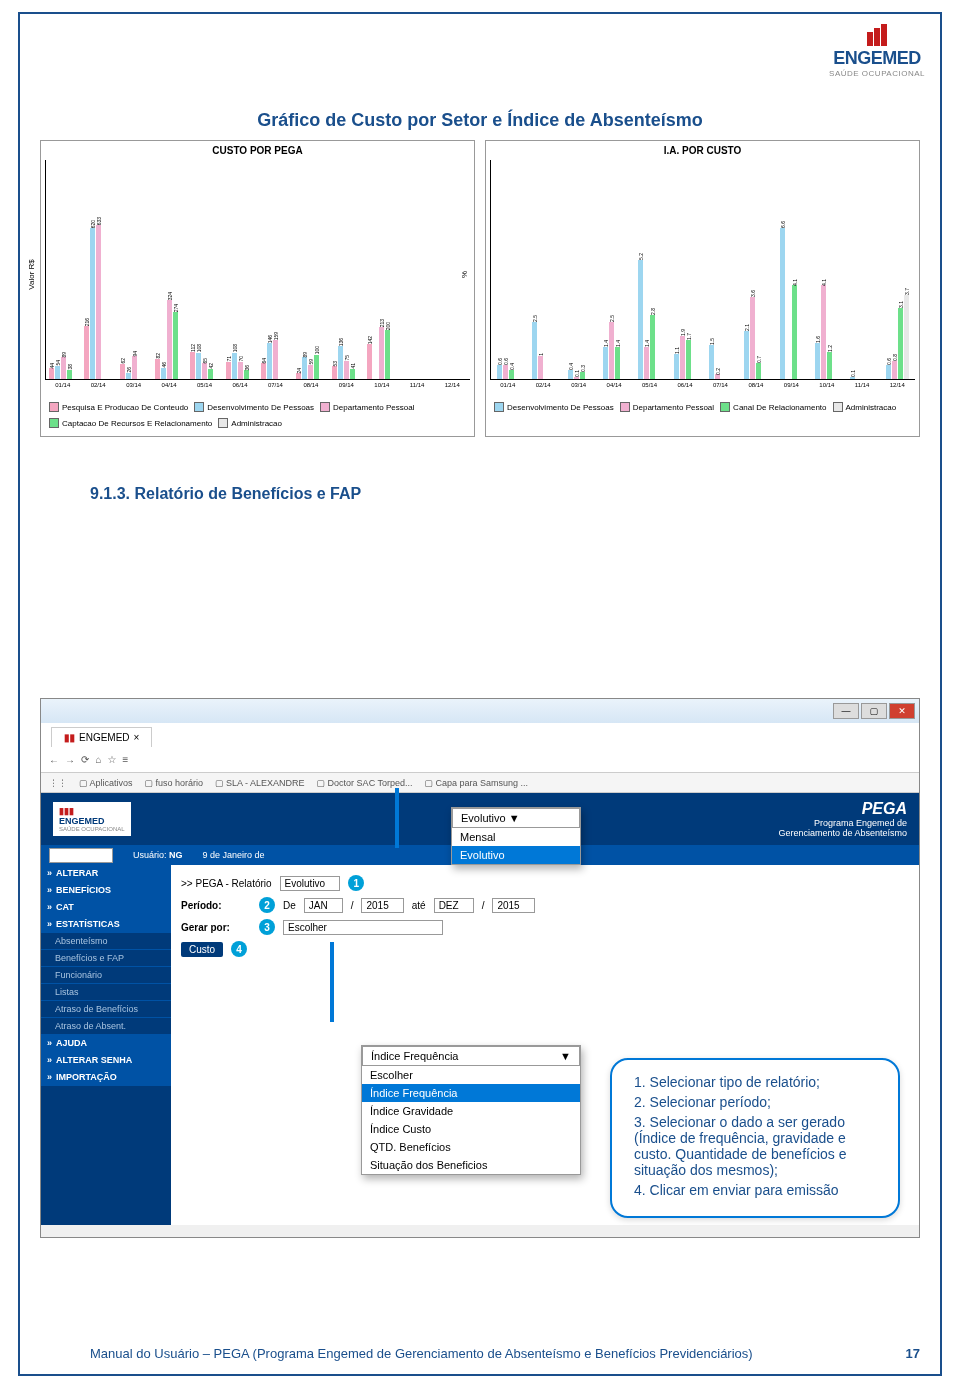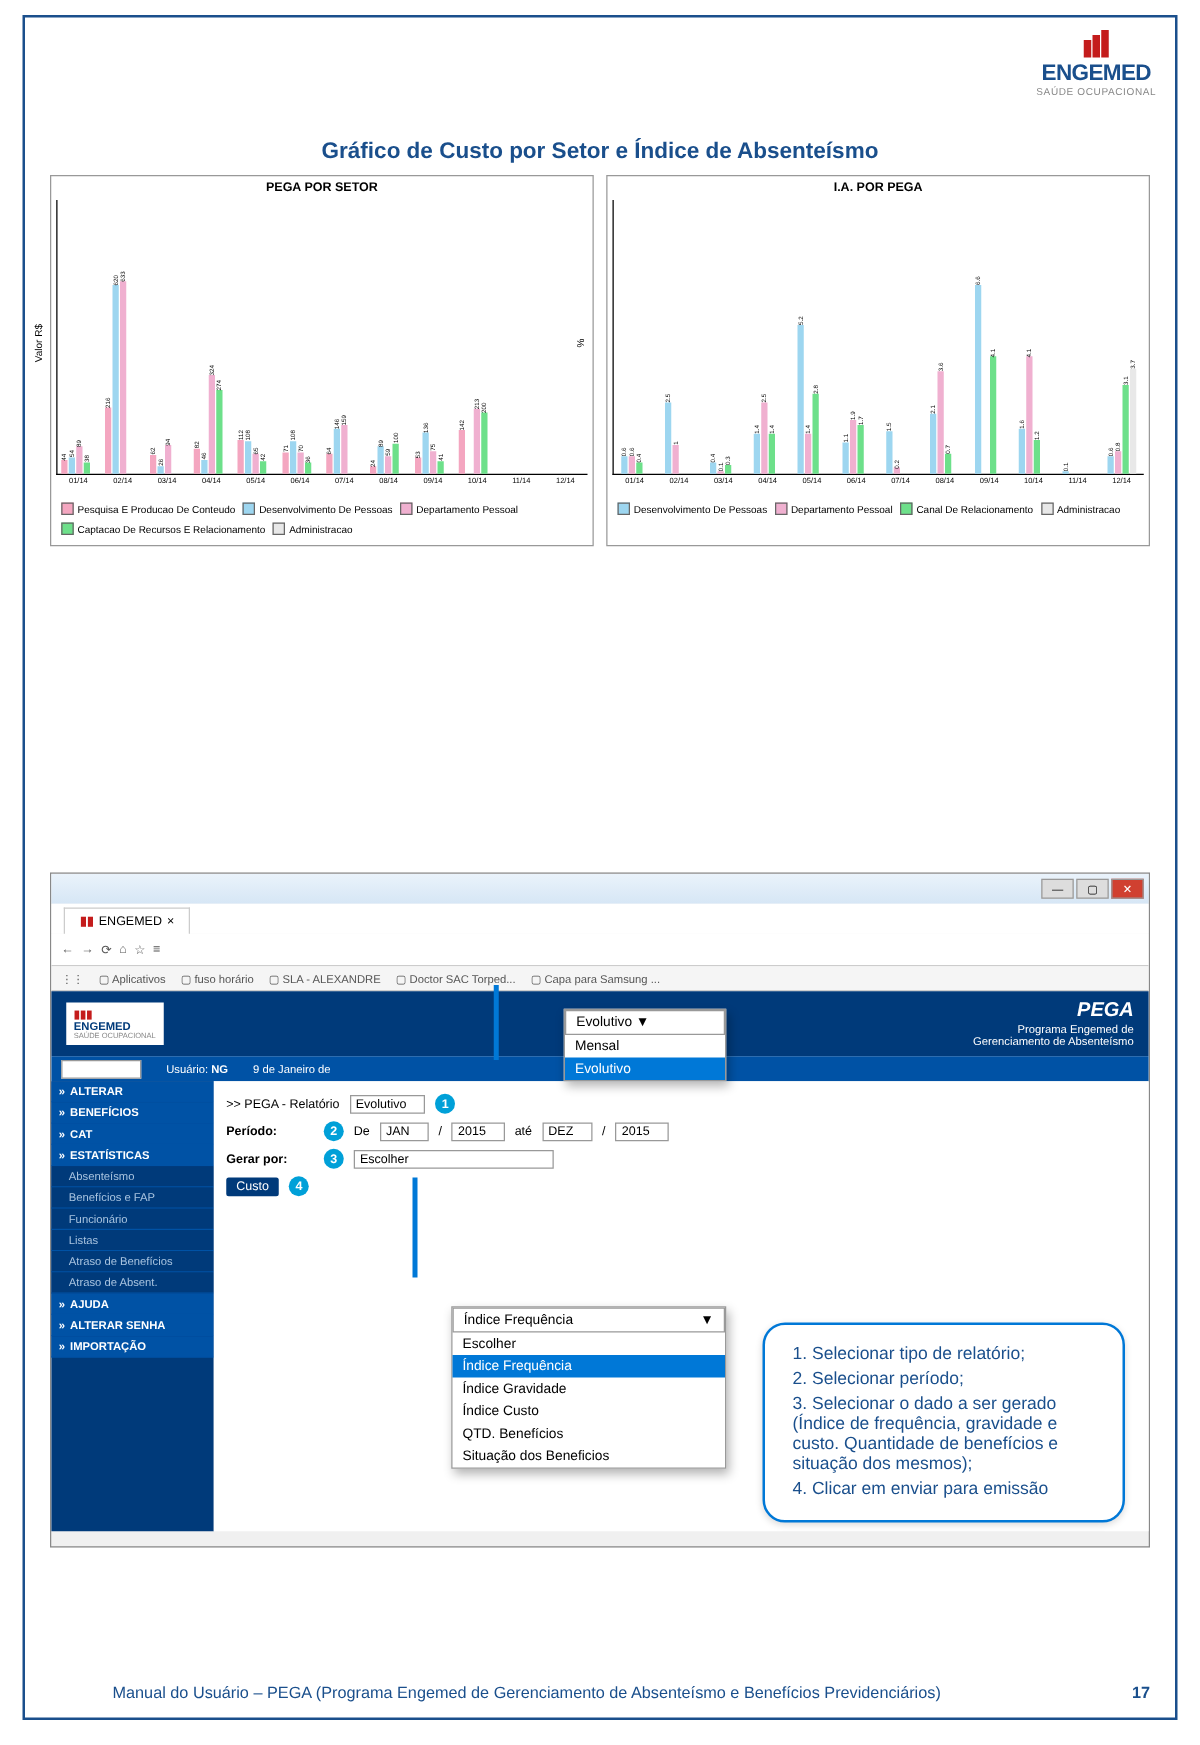--- a/index.html
+++ b/index.html
@@ -76,21 +76,21 @@
       <span></span>
     </div>
   <div class="logo-text">ENGEMED</div>
   <div class="logo-sub">SAÚDE OCUPACIONAL</div>
 </div>
 
 <h2 class="section-title">Gráfico de Custo por Setor e Índice de Absenteísmo</h2>
 
 <div class="charts-row">
   <div class="chart-box">
-    <div class="chart-title">PEGA POR SETOR</div>
+    <div class="chart-title">CUSTO POR PEGA</div>
     <div class="chart-area" id="chart0">
         <span class="y-axis-label">Valor R$</span>
         <div class="bar-group">
           <div class="bar" style="height: 4.88889%; background: rgb(244, 166, 192);">
             <span class="bar-label">44</span>
           </div>
           <div class="bar" style="height: 6%; background: rgb(157, 214, 240);">
             <span class="bar-label">54</span>
           </div>
           <div class="bar" style="height: 9.88889%; background: rgb(240, 176, 208);">
@@ -274,21 +274,21 @@
           <span class="legend-sw" style="background: rgb(109, 224, 138);"></span>
           <span>Captacao De Recursos E Relacionamento</span>
         </div>
         <div class="legend-item">
           <span class="legend-sw" style="background: rgb(232, 232, 232);"></span>
           <span>Administracao</span>
         </div>
       </div>
   </div>
   <div class="chart-box">
-    <div class="chart-title">I.A. POR PEGA</div>
+    <div class="chart-title">I.A. POR CUSTO</div>
     <div class="chart-area" id="chart1">
         <span class="y-axis-label">%</span>
         <div class="bar-group">
           <div class="bar" style="height: 6.25%; background: rgb(157, 214, 240);">
             <span class="bar-label">0.6</span>
           </div>
           <div class="bar" style="height: 6.25%; background: rgb(240, 176, 208);">
             <span class="bar-label">0.6</span>
           </div>
           <div class="bar" style="height: 4.16667%; background: rgb(109, 224, 138);">
@@ -450,20 +450,21 @@
         </div>
         <div class="legend-item">
           <span class="legend-sw" style="background: rgb(232, 232, 232);"></span>
           <span>Administracao</span>
         </div>
       </div>
   </div>
 </div>
 
 <div class="body-text">
+  <div class="subsection"><span>9.1.3.</span> <span>Relatório de Benefícios e FAP</span></div>
 </div>
 
 <div class="screenshot">
   <div class="ss-win">
     <button>—</button>
     <button>▢</button>
     <button class="close">✕</button>
   </div>
   <div class="ss-tabs">
       <div class="ss-tab">

